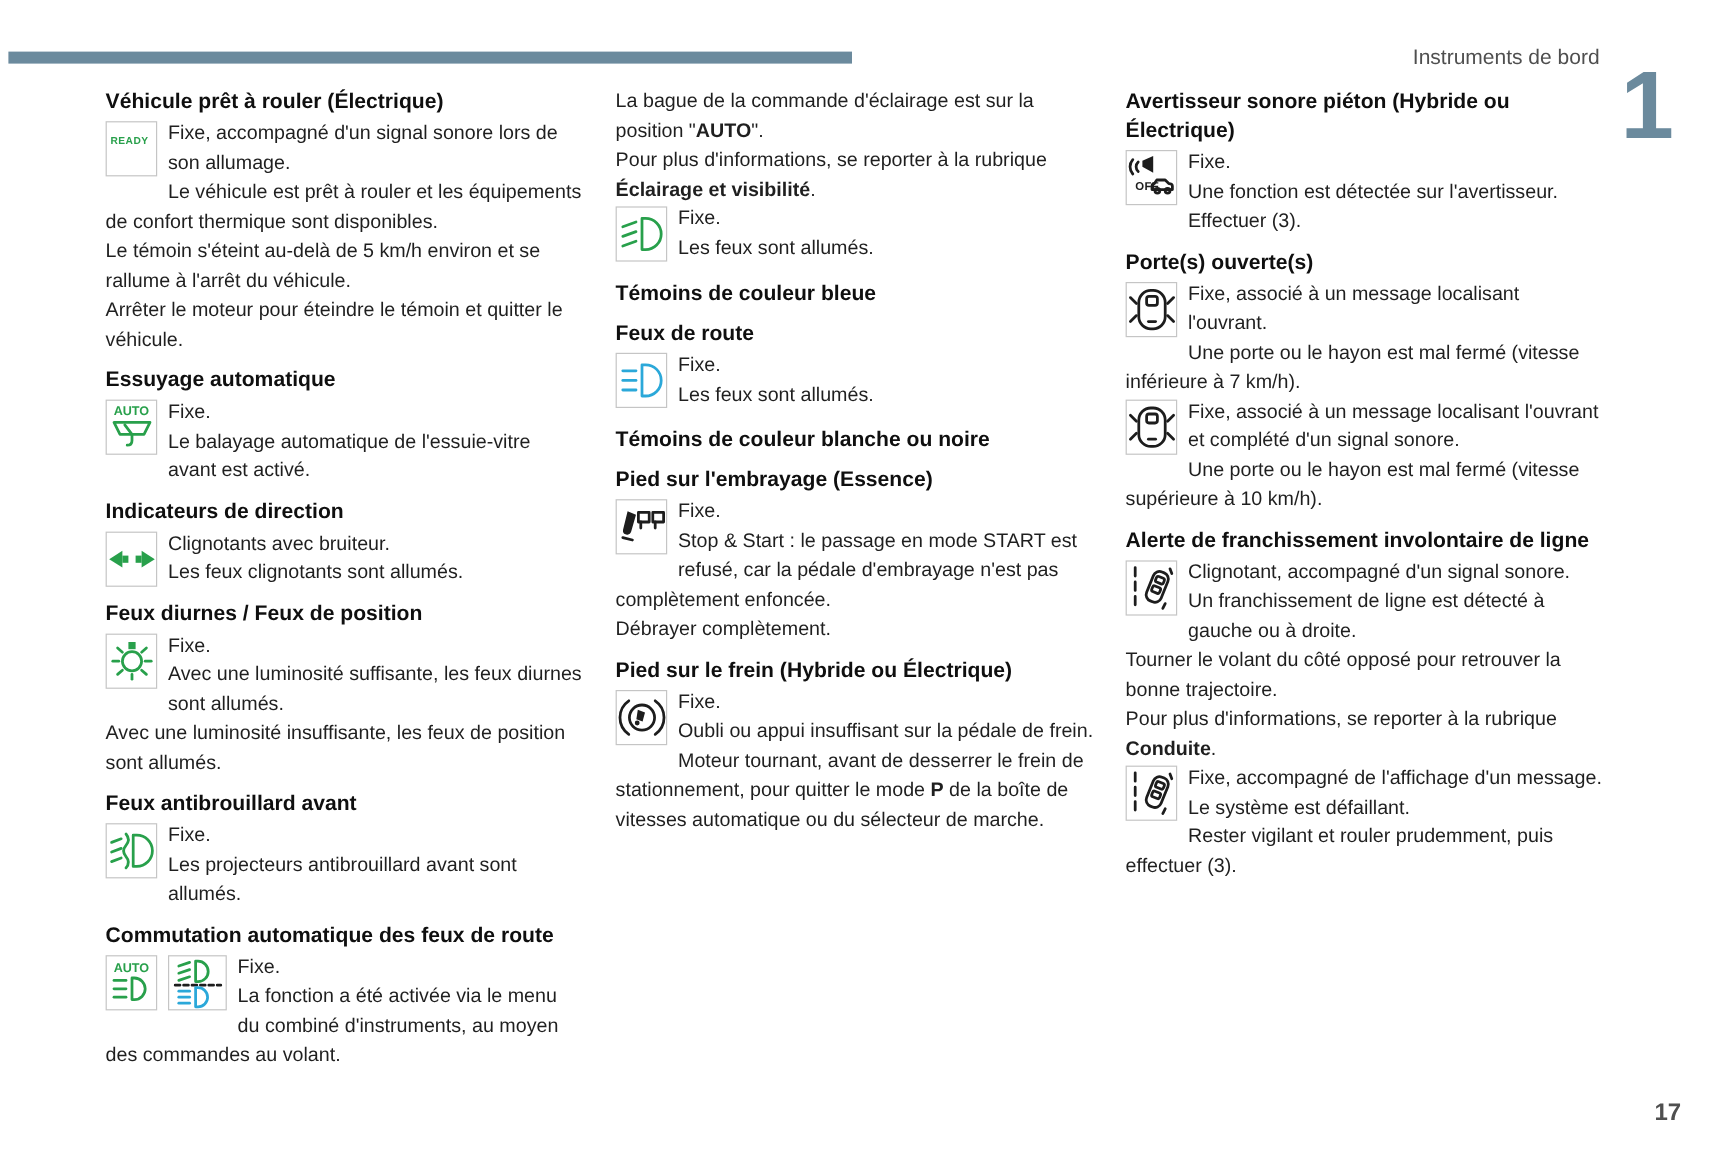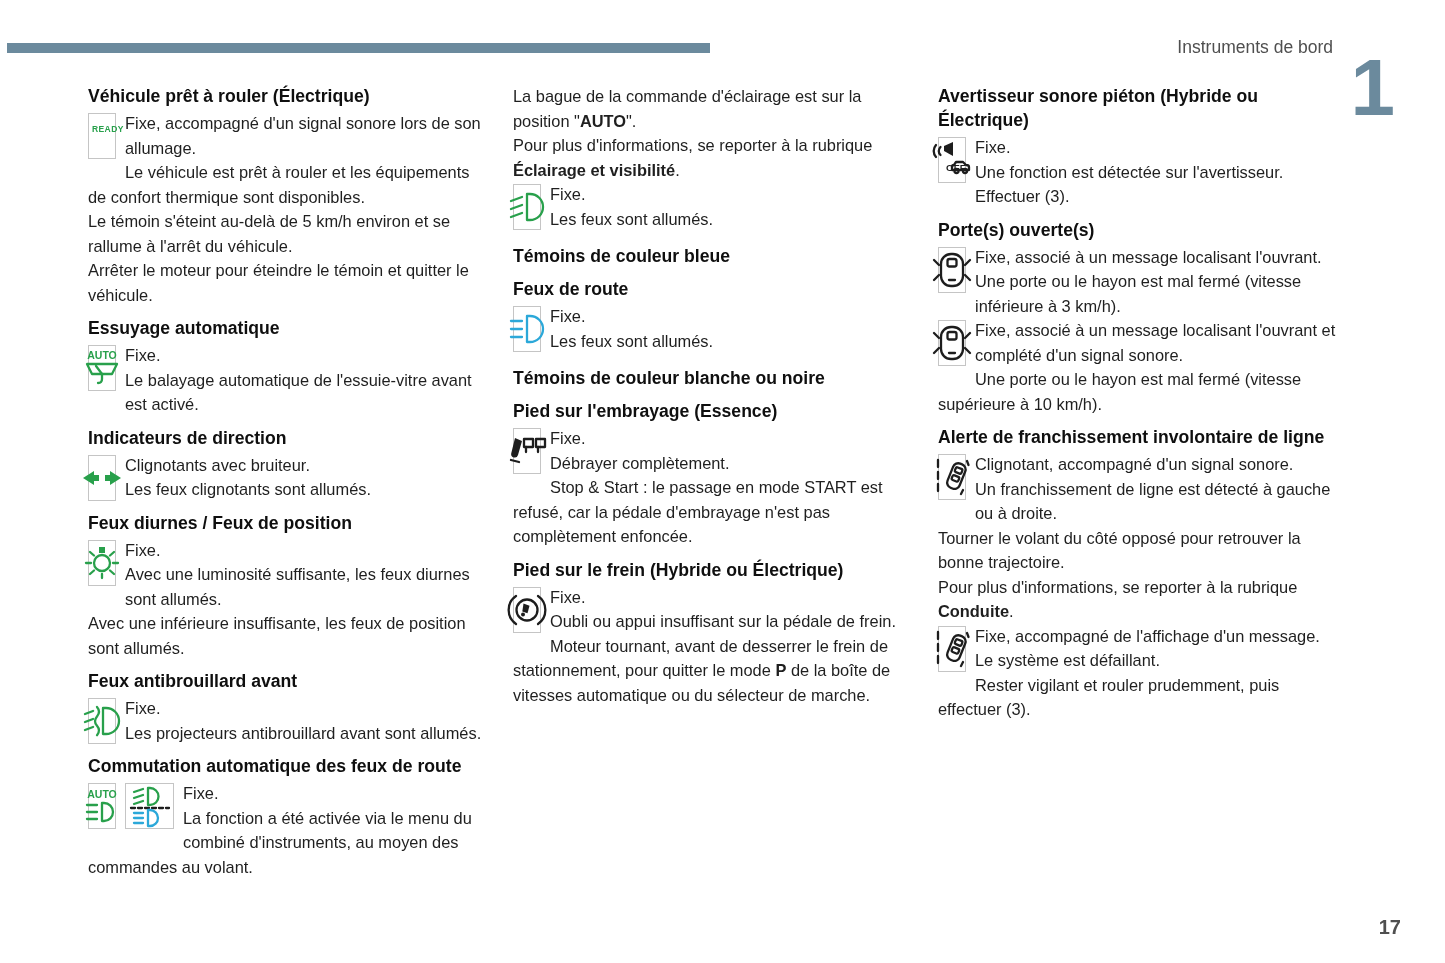--- a/index.html
+++ b/index.html
@@ -6,31 +6,31 @@
   html,body{background:#fff}
   body{
     width:1445px;height:963px;position:relative;overflow:hidden;
     font-family:"Liberation Sans",sans-serif;color:#1f1f1f;
   }
   .topbar{position:absolute;left:7px;top:43px;width:703px;height:10px;background:#6b8a9d}
   .header-title{position:absolute;top:37px;right:112px;font-size:17.5px;color:#4f4f4f}
   .chapter-num{position:absolute;top:48px;right:50px;font-size:80px;line-height:1;font-weight:bold;color:#6b8a9d}
   .page-num{position:absolute;right:44px;bottom:24px;font-size:20px;font-weight:bold;color:#4f4f4f}
 
-  .col{position:absolute;top:84px;width:398px;font-size:16.4px;line-height:24.5px}
+  .col{position:absolute;top:72px;width:398px;font-size:16.4px;line-height:24.5px}
   .col1{left:88px}.col2{left:513px}.col3{left:938px}
 
   h3{font-size:17.6px;line-height:24px;margin:9px 0 3px;color:#0f0f0f;clear:both}
   h3.first{margin-top:0}
   h3.cat{margin:13px 0 7px}
   p{margin:0}
   b{font-weight:bold}
 
   .icon-box{
-    float:left;width:28px;height:46px;border:1px solid #c5c5c5;background:#fff;
+    float:left;width:43px;height:46px;border:1px solid #c5c5c5;background:#fff;
     margin:2px 9px 3px 0;position:relative;
     display:flex;flex-direction:column;align-items:center;justify-content:center;
   }
   .icon-box.wide{width:49px}
   .lbl-ready{position:absolute;top:3px;left:3px;font-size:8.5px;font-weight:bold;color:#28a04b;letter-spacing:.4px}
   .lbl-auto{font-size:10.5px;font-weight:bold;color:#28a04b;line-height:1;margin-bottom:1px}
   .lbl-off{position:absolute;bottom:2px;left:7px;font-size:9.5px;font-weight:bold;color:#1d1d1d;letter-spacing:.3px}
 
   svg{display:block}
   .sg{stroke:#28a04b;fill:none;stroke-width:2.3;stroke-linecap:round;stroke-linejoin:round}
@@ -98,21 +98,21 @@
         <line x1="31" y1="20" x2="36" y2="20" class="sg"></line>
         <line x1="8" y1="9" x2="12" y2="12.5" class="sg"></line>
         <line x1="32" y1="9" x2="28" y2="12.5" class="sg"></line>
         <line x1="8" y1="31" x2="12" y2="27.5" class="sg"></line>
         <line x1="32" y1="31" x2="28" y2="27.5" class="sg"></line>
         <line x1="20" y1="31" x2="20" y2="35" class="sg"></line>
       </svg>
     </span>
     <p>Fixe.</p>
     <p>Avec une luminosité suffisante, les feux diurnes sont allumés.</p>
-    <p>Avec une inférieure insuffisante, les feux de position sont allumés.</p>
+    <p>Avec une luminosité insuffisante, les feux de position sont allumés.</p>
   </section>
 
   <section>
     <h3>Feux antibrouillard avant</h3>
     <span class="icon-box">
       <svg width="40" height="40" viewBox="0 0 40 40">
         <line x1="3" y1="13" x2="11" y2="10" class="sg"></line>
         <line x1="3" y1="21" x2="11" y2="18" class="sg"></line>
         <line x1="3" y1="29" x2="11" y2="26" class="sg"></line>
         <path d="M15 6 q4 4.7 0 9.4 q-4 4.7 0 9.4 q4 4.7 0 9.4" class="sg"></path>
@@ -197,22 +197,22 @@
       <svg width="40" height="40" viewBox="0 0 40 40">
         <path d="M8 7 L15 10 L11 24 A3.5 3.5 0 0 1 4.2 22.4 Z" class="fk"></path>
         <line x1="4" y1="29" x2="12" y2="31" class="sk" stroke-width="2"></line>
         <rect x="17" y="8" width="9" height="8" class="sk" stroke-width="2"></rect>
         <line x1="19" y1="16" x2="19" y2="21" class="sk" stroke-width="2"></line>
         <rect x="29" y="8" width="9" height="8" class="sk" stroke-width="2"></rect>
         <line x1="31" y1="16" x2="31" y2="21" class="sk" stroke-width="2"></line>
       </svg>
     </span>
     <p>Fixe.</p>
+    <p>Stop &amp; Start : le passage en mode START est refusé, car la pédale d'embrayage n'est pas complètement enfoncée.</p>
     <p>Débrayer complètement.</p>
-    <p>Stop &amp; Start : le passage en mode START est refusé, car la pédale d'embrayage n'est pas complètement enfoncée.</p>
   </section>
 
   <section>
     <h3>Pied sur le frein (Hybride ou Électrique)</h3>
     <span class="icon-box">
       <svg width="40" height="40" viewBox="0 0 40 40">
         <path d="M9 6 a17 17 0 0 0 0 28" class="sk"></path>
         <path d="M31 6 a17 17 0 0 1 0 28" class="sk"></path>
         <circle cx="20" cy="20" r="10.5" class="sk"></circle>
         <path d="M16.5 13.5 l6 2.2 -2 7.5 -5.2 -1.8 z" class="fk"></path>
@@ -253,21 +253,21 @@
         <rect x="9" y="4" width="22" height="32" rx="10" class="sk"></rect>
         <rect x="15.5" y="9" width="9" height="7.5" rx="2" class="sk" stroke-width="2"></rect>
         <line x1="17" y1="30" x2="23" y2="30" class="sk" stroke-width="2"></line>
         <line x1="7" y1="15" x2="2" y2="10" class="sk" stroke-width="2"></line>
         <line x1="7" y1="25" x2="2" y2="30" class="sk" stroke-width="2"></line>
         <line x1="33" y1="15" x2="38" y2="10" class="sk" stroke-width="2"></line>
         <line x1="33" y1="25" x2="38" y2="30" class="sk" stroke-width="2"></line>
       </svg>
     </span>
     <p>Fixe, associé à un message localisant l'ouvrant.</p>
-    <p>Une porte ou le hayon est mal fermé (vitesse inférieure à 3 km/h).</p>
+    <p>Une porte ou le hayon est mal fermé (vitesse inférieure à 7 km/h).</p>
     <span class="icon-box">
       <svg width="40" height="40" viewBox="0 0 40 40">
         <rect x="9" y="4" width="22" height="32" rx="10" class="sk"></rect>
         <rect x="15.5" y="9" width="9" height="7.5" rx="2" class="sk" stroke-width="2"></rect>
         <line x1="17" y1="30" x2="23" y2="30" class="sk" stroke-width="2"></line>
         <line x1="7" y1="15" x2="2" y2="10" class="sk" stroke-width="2"></line>
         <line x1="7" y1="25" x2="2" y2="30" class="sk" stroke-width="2"></line>
         <line x1="33" y1="15" x2="38" y2="10" class="sk" stroke-width="2"></line>
         <line x1="33" y1="25" x2="38" y2="30" class="sk" stroke-width="2"></line>
       </svg>

